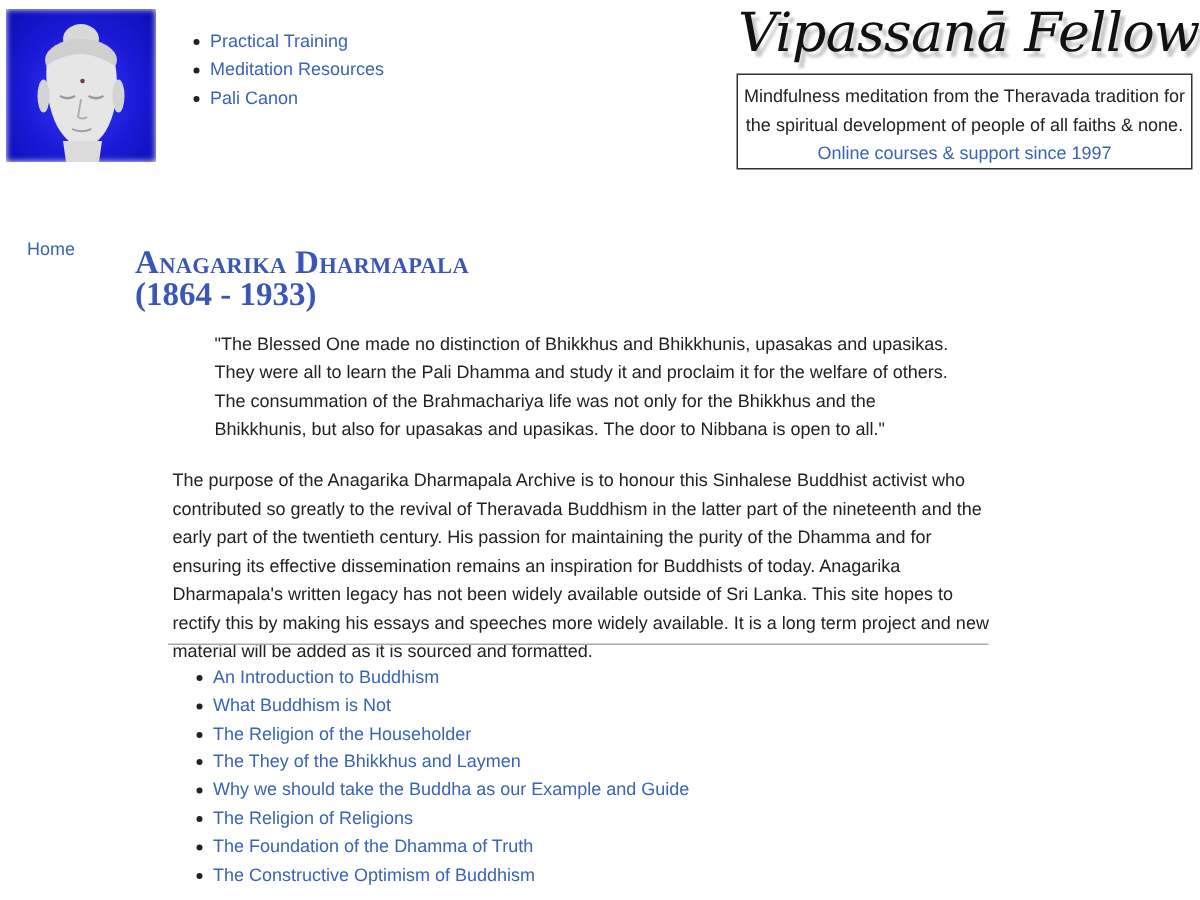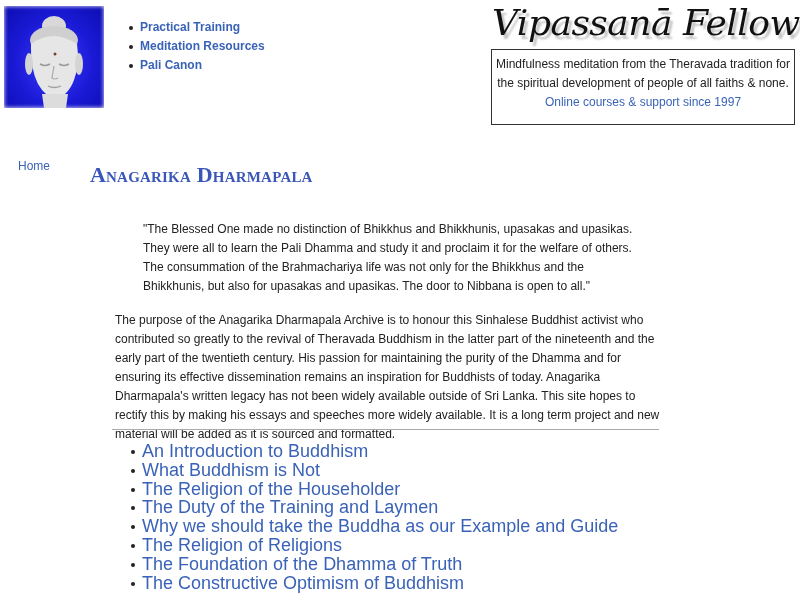--- a/index.html
+++ b/index.html
@@ -16,42 +16,41 @@
       background: radial-gradient(ellipse at 50% 55%, #3a3aff 0%, #1a1ad6 55%, #0c0cb0 100%);
       box-shadow: inset 0 0 4px #ffffff;
       overflow: hidden;
     }
     .logo svg { display: block; }
 
     
     .topnav {
       position: absolute; left: 122px; top: 18px; margin: 0; padding: 0;
       list-style: none;
-      font-weight: bold;
     }
     .topnav li {
       position: relative; padding-left: 18px; height: 18.8px; line-height: 18.8px;
       font-size: 12px;
     }
     .topnav li::before {
       content: ""; position: absolute; left: 7px; top: 8px; width: 4px; height: 4px;
       border-radius: 50%; background: #222;
     }
     .home-link { position: absolute; left: 18px; top: 119px; font-size: 12px; margin-top: 40px; }
 
     
     .banner-title {
       position: absolute; left: 492px; top: 2px; width: 306px; text-align: center;
       font-family: "DejaVu Serif", serif; font-style: italic; font-size: 36px;
       color: #111; letter-spacing: -0.5px;
       text-shadow: 3px 4px 2px #c8c8c8;
       white-space: nowrap;
     }
     .tagline-box {
-      position: absolute; left: 491px; top: 49px; width: 304px; height: 76px;
+      position: absolute; left: 491px; top: 49px; width: 304px; height: 64px;
       border: 1px solid #333; box-sizing: border-box;
       text-align: center; font-size: 12px; line-height: 19px; padding-top: 5px;
       color: #222;
     }
 
     
     .heading {
       position: absolute; left: 90px; top: 164px;
       font-family: "Liberation Serif", serif; font-weight: bold;
       color: #3a56b8; font-size: 22px; line-height: 21px;
@@ -73,21 +72,21 @@
     .divider {
       position: absolute; left: 112px; top: 429px; width: 547px; height: 0;
       border: none; border-top: 1px solid #aaa; margin: 0;
     }
 
     
     .articles {
       position: absolute; left: 124px; top: 442px; margin: 0; padding: 0; list-style: none;
     }
     .articles li {
-      position: relative; padding-left: 18px; height: 18.8px; line-height: 18.8px; font-size: 18px;
+      position: relative; padding-left: 18px; height: 18.8px; line-height: 18.8px; font-size: 12px;
     }
     .articles li::before {
       content: ""; position: absolute; left: 7px; top: 8px; width: 4px; height: 4px;
       border-radius: 50%; background: #222;
     }
   </style>
 </head>
 <body>
 
 <div class="logo">
@@ -122,30 +121,31 @@
 <a href="#" class="home-link">Home</a>
 
 <div class="banner-title">Vipassanā Fellowship</div>
 <div class="tagline-box">
   <span>Mindfulness meditation from the Theravada tradition for the spiritual development of people of all faiths &amp; none.</span>
   <a href="#">Online courses &amp; support since 1997</a>
 </div>
 
 <div class="heading">
   <div class="name">Anagarika Dharmapala</div>
+  <div>(1864 - 1933)</div>
 </div>
 
 <p class="quote">"The Blessed One made no distinction of Bhikkhus and Bhikkhunis, upasakas and upasikas. They were all to learn the Pali Dhamma and study it and proclaim it for the welfare of others. The consummation of the Brahmachariya life was not only for the Bhikkhus and the Bhikkhunis, but also for upasakas and upasikas. The door to Nibbana is open to all."</p>
 
 <p class="intro">The purpose of the Anagarika Dharmapala Archive is to honour this Sinhalese Buddhist activist who contributed so greatly to the revival of Theravada Buddhism in the latter part of the nineteenth and the early part of the twentieth century. His passion for maintaining the purity of the Dhamma and for ensuring its effective dissemination remains an inspiration for Buddhists of today. Anagarika Dharmapala's written legacy has not been widely available outside of Sri Lanka. This site hopes to rectify this by making his essays and speeches more widely available. It is a long term project and new material will be added as it is sourced and formatted.</p>
 
 <hr class="divider">
 
 <ul class="articles">
   <li><a href="#">An Introduction to Buddhism</a></li>
   <li><a href="#">What Buddhism is Not</a></li>
   <li><a href="#">The Religion of the Householder</a></li>
-  <li><a href="#">The Duty of the Training and Laymen</a></li>
+  <li><a href="#">The They of the Bhikkhus and Laymen</a></li>
   <li><a href="#">Why we should take the Buddha as our Example and Guide</a></li>
   <li><a href="#">The Religion of Religions</a></li>
   <li><a href="#">The Foundation of the Dhamma of Truth</a></li>
   <li><a href="#">The Constructive Optimism of Buddhism</a></li>
 </ul>
 
 </body></html>

